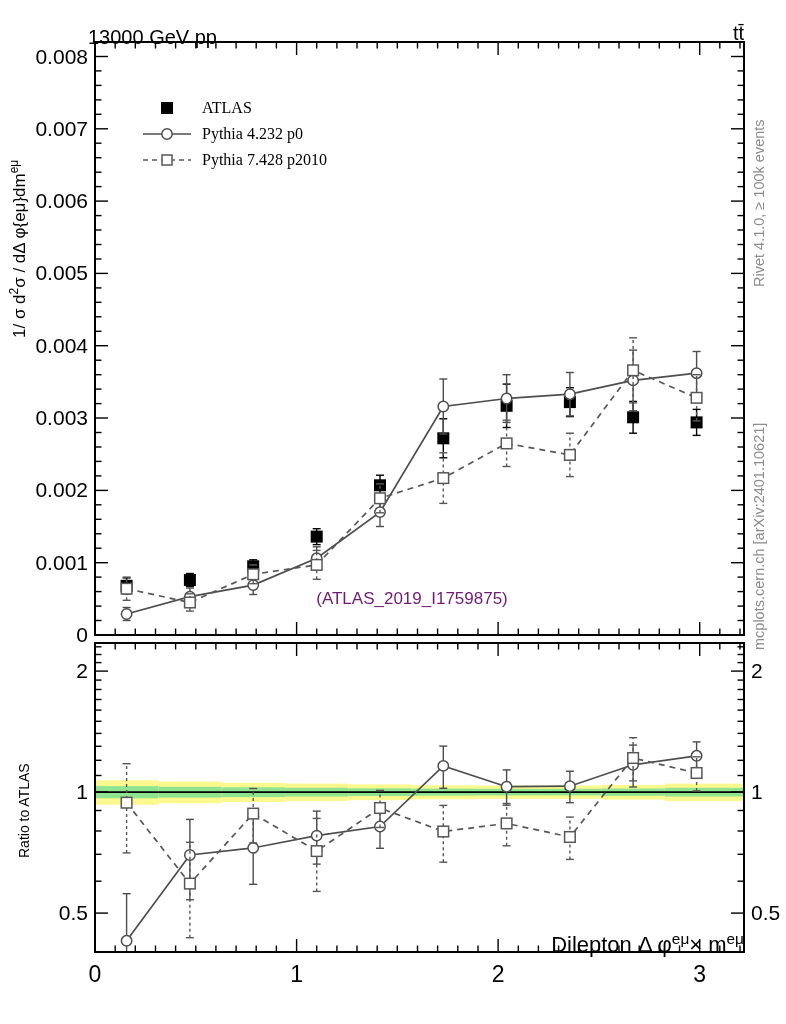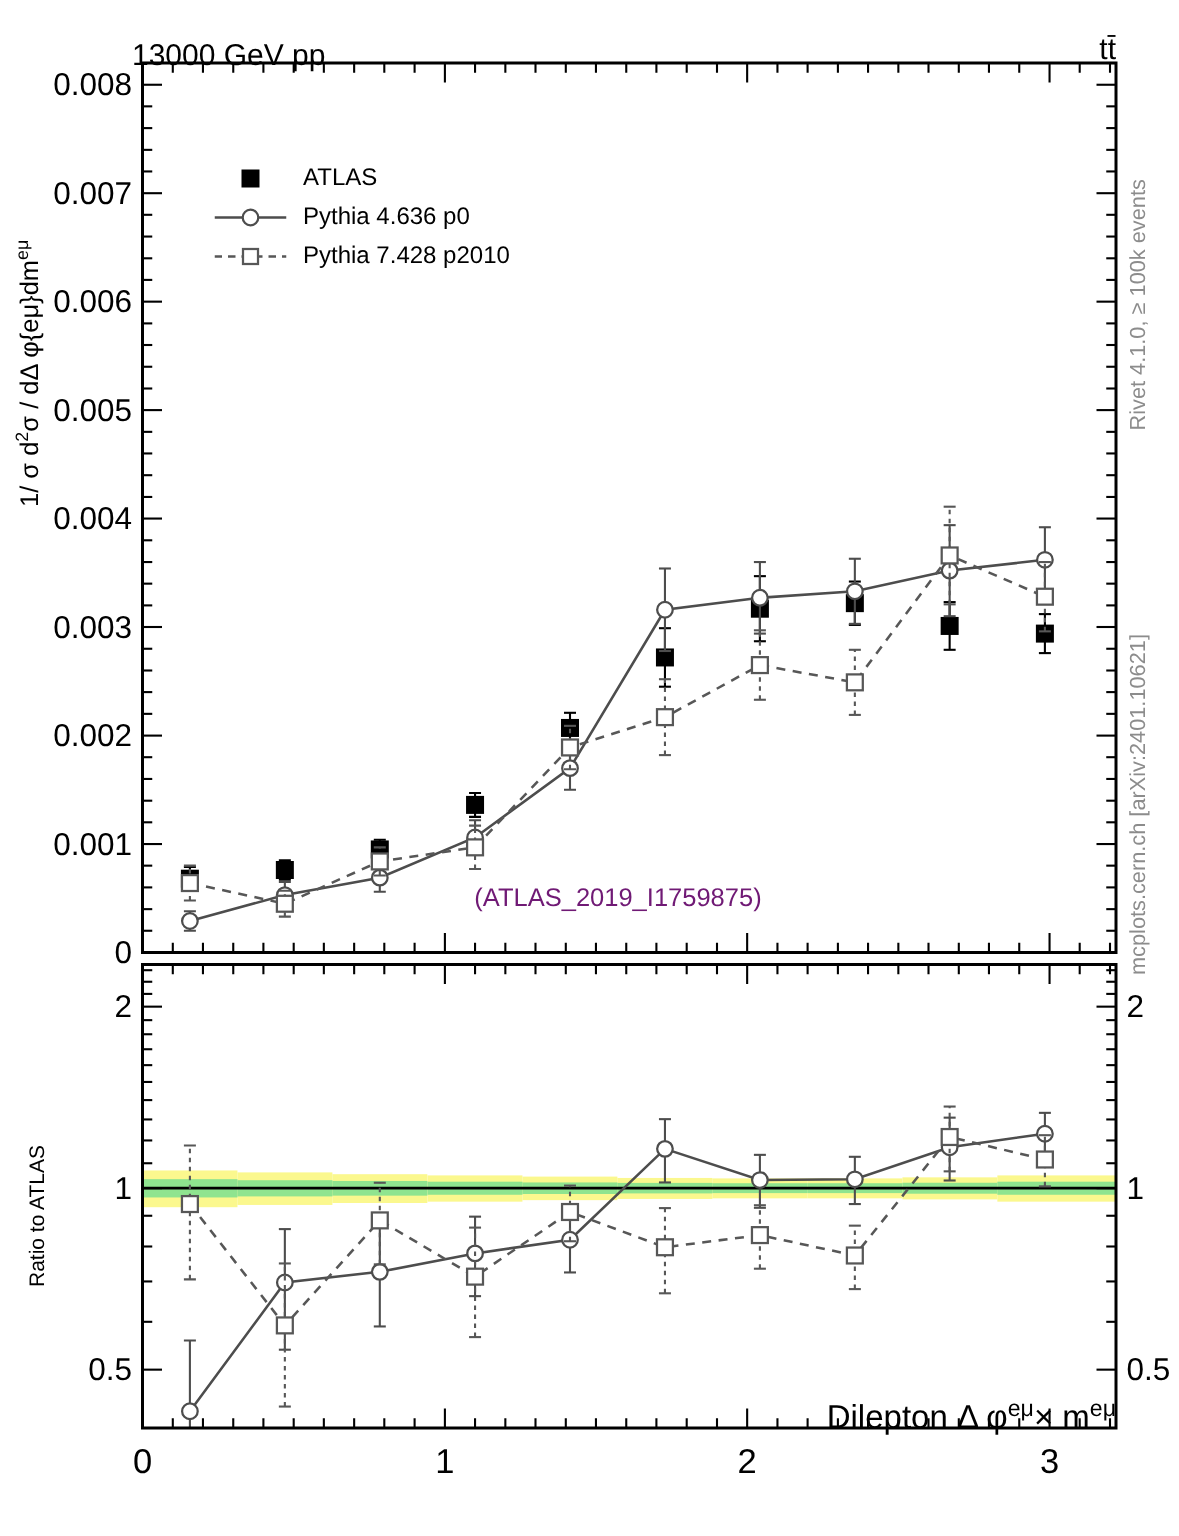--- a/index.html
+++ b/index.html
@@ -9,21 +9,21 @@
   .abs{position:absolute;white-space:nowrap;}
   #title-left{left:88px;top:6px;font-size:20px;margin-top:20px;}
   #title-right{left:744px;top:22px;font-size:20px;transform:translateX(-100%);}
   #ylabel-main{left:10px;top:338px;font-size:17px;transform:rotate(-90deg);transform-origin:0 0;width:320px;}
   #ylabel-ratio{left:16px;top:858px;font-size:14px;transform:rotate(-90deg);transform-origin:0 0;}
   #xlabel{left:744px;top:932px;font-size:22px;transform:translateX(-100%);}
   #side-top{left:751px;top:287px;font-size:14.5px;transform:rotate(-90deg);transform-origin:0 0;}
   #side-bottom{left:751px;top:650px;font-size:14.5px;transform:rotate(-90deg);transform-origin:0 0;}
   #watermark{left:412px;top:599px;font-size:17px;transform:translate(-50%,-50%);}
   sup{font-size:70%;line-height:0;}
-  #legend{left:142px;top:106px;}
+  #legend{left:142px;top:95px;font-family:Liberation Serif, serif;}
   .lrow{display:flex;align-items:center;height:26px;}
   .lmark{width:50px;height:16px;display:inline-flex;align-items:center;justify-content:center;}
   .ltext{margin-left:10px;font-size:16px;}
 </style>
 </head>
 <body>
 
 <div id="page">
   <svg id="plot-svg" width="786" height="1024" viewBox="0 0 786 1024">
       <defs>
@@ -577,21 +577,21 @@
       </span>
       <span class="ltext">ATLAS</span>
     </div>
     <div class="lrow">
       <span class="lmark">
         <svg width="48" height="16">
             <line x1="0" y1="8" x2="48" y2="8" stroke="#4d4d4d" stroke-width="1.6"></line>
         <circle cx="24" cy="8" r="5.2" fill="#fff" stroke="#4d4d4d" stroke-width="1.5"></circle>
           </svg>
       </span>
-      <span class="ltext">Pythia 4.636 p0</span>
+      <span class="ltext">Pythia 4.232 p0</span>
     </div>
     <div class="lrow">
       <span class="lmark">
         <svg width="48" height="16">
             <line x1="0" y1="8" x2="48" y2="8" stroke="#575757" stroke-width="1.6" stroke-dasharray="5 4"></line>
         <rect x="19" y="3" width="10" height="10" fill="#fff" stroke="#575757" stroke-width="1.5"></rect>
           </svg>
       </span>
       <span class="ltext">Pythia 7.428 p2010</span>
     </div>

